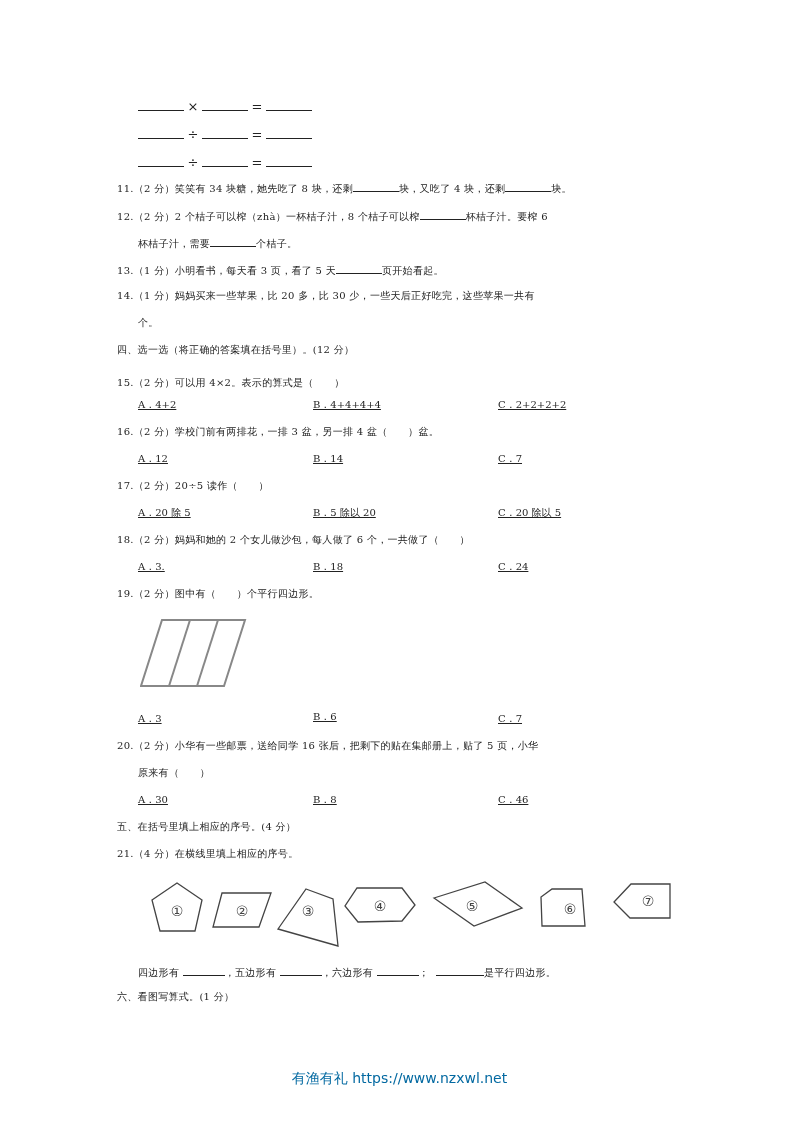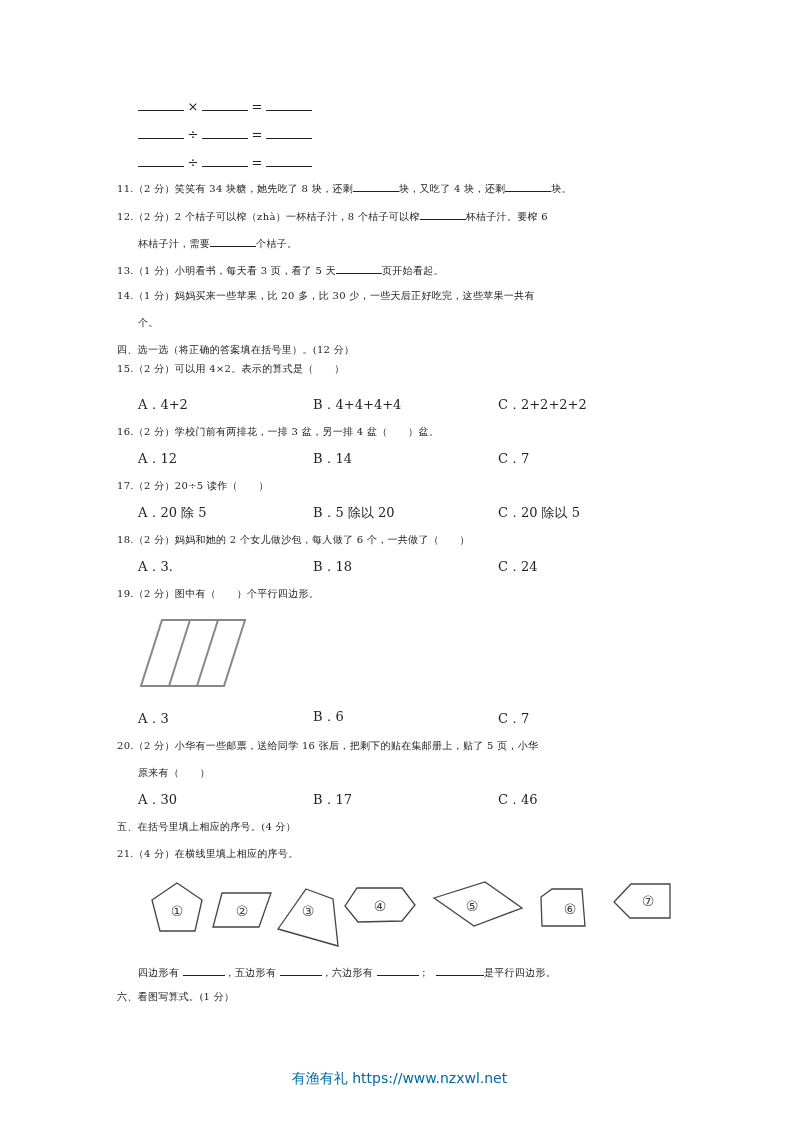--- a/index.html
+++ b/index.html
@@ -2,21 +2,21 @@
 <html><head>
 <meta charset="utf-8">
 <style>
   html, body { margin: 0; padding: 0; background: #ffffff; }
   body { width: 793px; height: 1122px; position: relative; overflow: hidden;
          font-family: "DejaVu Serif", "Liberation Serif", serif; color: #222; }
   .line { position: absolute; left: 117px; font-size: 10px; line-height: 16px; white-space: nowrap; letter-spacing: 0.3px; }
   .indent { left: 138px; text-align: center; }
   .blank { display: inline-block; border-bottom: 1px solid #222; height: 13px; vertical-align: baseline; }
   .b40 { width: 42px; } .b44 { width: 46px; } .b48 { width: 48px; }
-  .opt { position: absolute; font-size: 13px; line-height: 16px; white-space: nowrap; }
+  .opt { position: absolute; font-size: 10px; line-height: 16px; white-space: nowrap; text-decoration: underline; }
   .oa { left: 138px; } .ob { left: 313px; } .oc { left: 498px; }
   .eq-row { position: absolute; left: 138px; font-size: 13px; line-height: 16px; }
   .eq-row .blank { width: 46px; }
   .eq-row .op { display: inline-block; width: 18px; text-align: center; }
   .footer { position: absolute; left: 3px; width: 793px; top: 1070px; text-align: center;
             font-family: "DejaVu Sans", "Liberation Sans", sans-serif; font-size: 14px; color: #0369a1; }
   svg { position: absolute; }
 </style>
 </head>
 <body>
@@ -48,21 +48,21 @@
 
 <div class="line" style="top:288px">
   <span>14.（1 分）妈妈买来一些苹果，比 20 多，比 30 少，一些天后正好吃完，这些苹果一共有</span>
 </div>
 <div class="line indent" style="top:315px">
   <span>个。</span>
 </div>
 
 <div class="line" style="top:342px">四、选一选（将正确的答案填在括号里）。(12 分）</div>
 
-<div class="line" style="top:361px">15.（2 分）可以用 4×2。表示的算式是（　　）</div>
+<div class="line" style="top:375px">15.（2 分）可以用 4×2。表示的算式是（　　）</div>
 <div class="opt oa" style="top:397px">A．4+2</div>
 <div class="opt ob" style="top:397px">B．4+4+4+4</div>
 <div class="opt oc" style="top:397px">C．2+2+2+2</div>
 
 <div class="line" style="top:424px">16.（2 分）学校门前有两排花，一排 3 盆，另一排 4 盆（　　）盆。</div>
 <div class="opt oa" style="top:451px">A．12</div>
 <div class="opt ob" style="top:451px">B．14</div>
 <div class="opt oc" style="top:451px">C．7</div>
 
 <div class="line" style="top:478px">17.（2 分）20÷5 读作（　　）</div>
@@ -83,21 +83,21 @@
     <line x1="78" y1="2" x2="57" y2="68"></line>
   </g>
 </svg>
 <div class="opt oa" style="top:711px">A．3</div>
 <div class="opt ob" style="top:709px">B．6</div>
 <div class="opt oc" style="top:711px">C．7</div>
 
 <div class="line" style="top:738px">20.（2 分）小华有一些邮票，送给同学 16 张后，把剩下的贴在集邮册上，贴了 5 页，小华</div>
 <div class="line indent" style="top:765px">原来有（　　）</div>
 <div class="opt oa" style="top:792px">A．30</div>
-<div class="opt ob" style="top:792px">B．17</div>
+<div class="opt ob" style="top:792px">B．8</div>
 <div class="opt oc" style="top:792px">C．46</div>
 
 <div class="line" style="top:819px">五、在括号里填上相应的序号。(4 分）</div>
 <div class="line" style="top:846px">21.（4 分）在横线里填上相应的序号。</div>
 
 <svg style="left:140px; top:878px" width="540" height="70" viewBox="0 0 540 70">
   <g stroke="#444" stroke-width="1.3" fill="none">
     <polygon points="37,5 62,22 55,53 20,53 12,22"></polygon>
     <polygon points="82,15 131,15 119,49 73,49"></polygon>
     <polygon points="166,11 193,21 198,68 138,51"></polygon>

